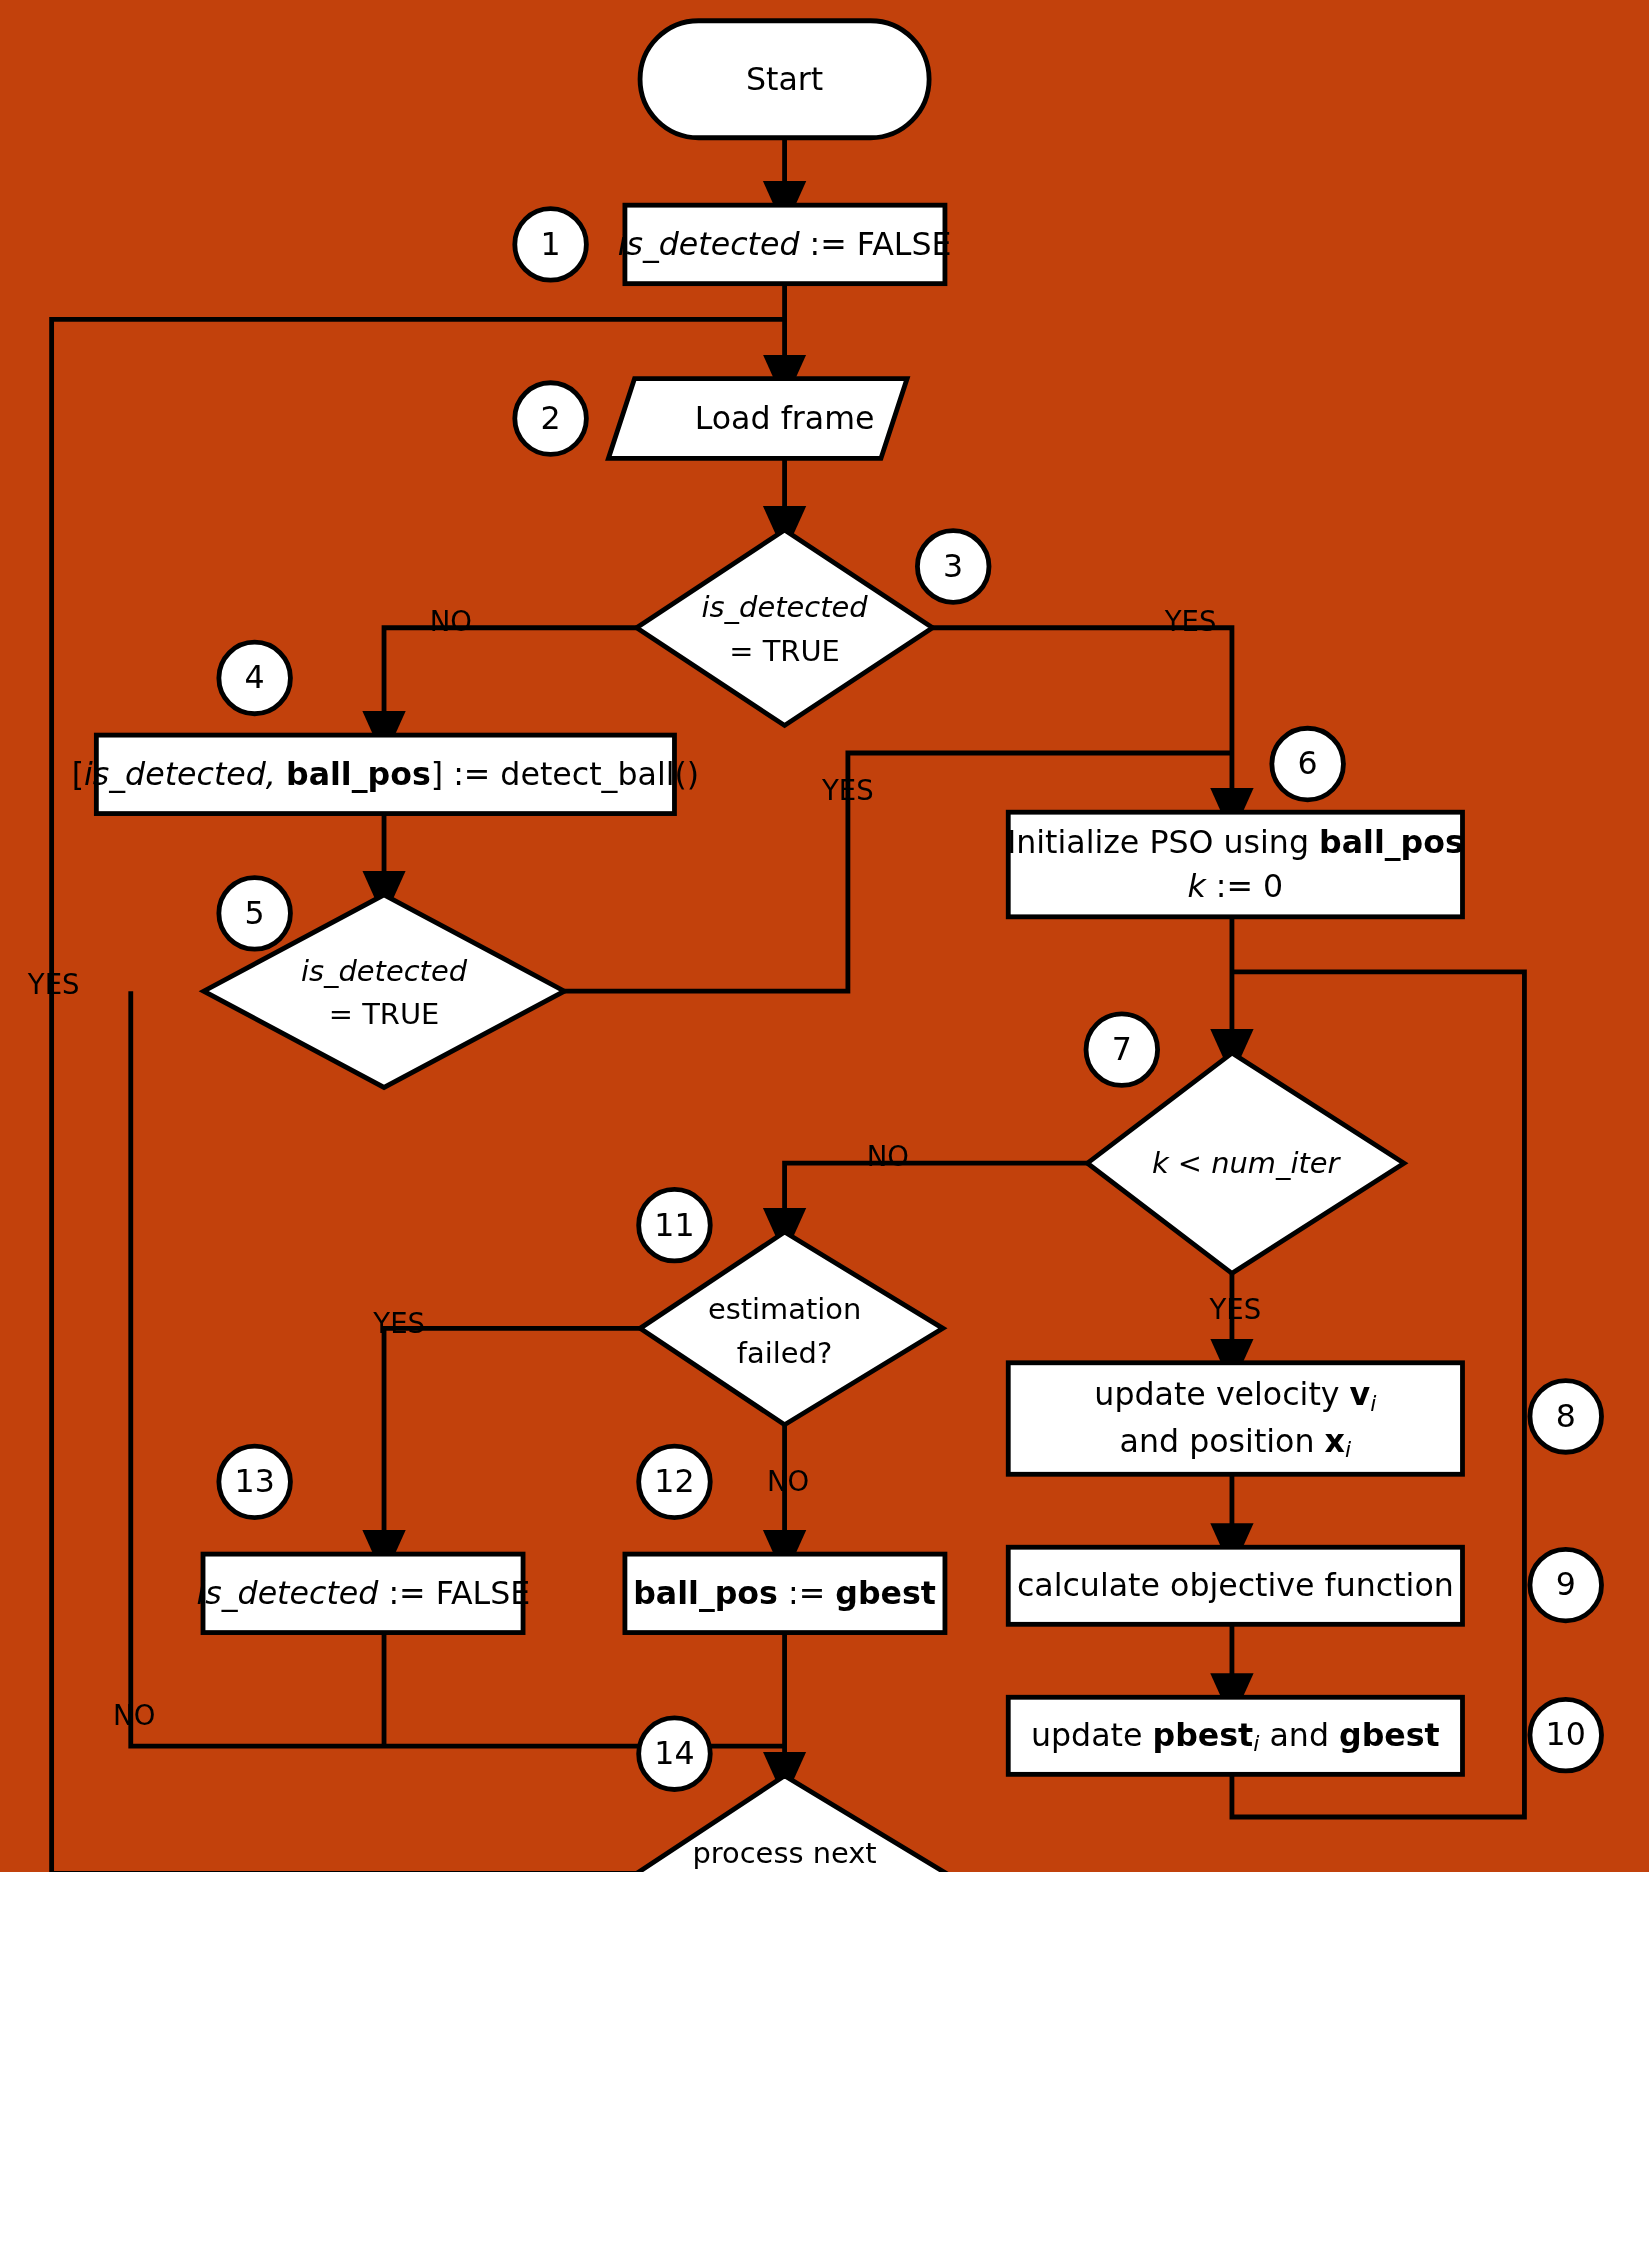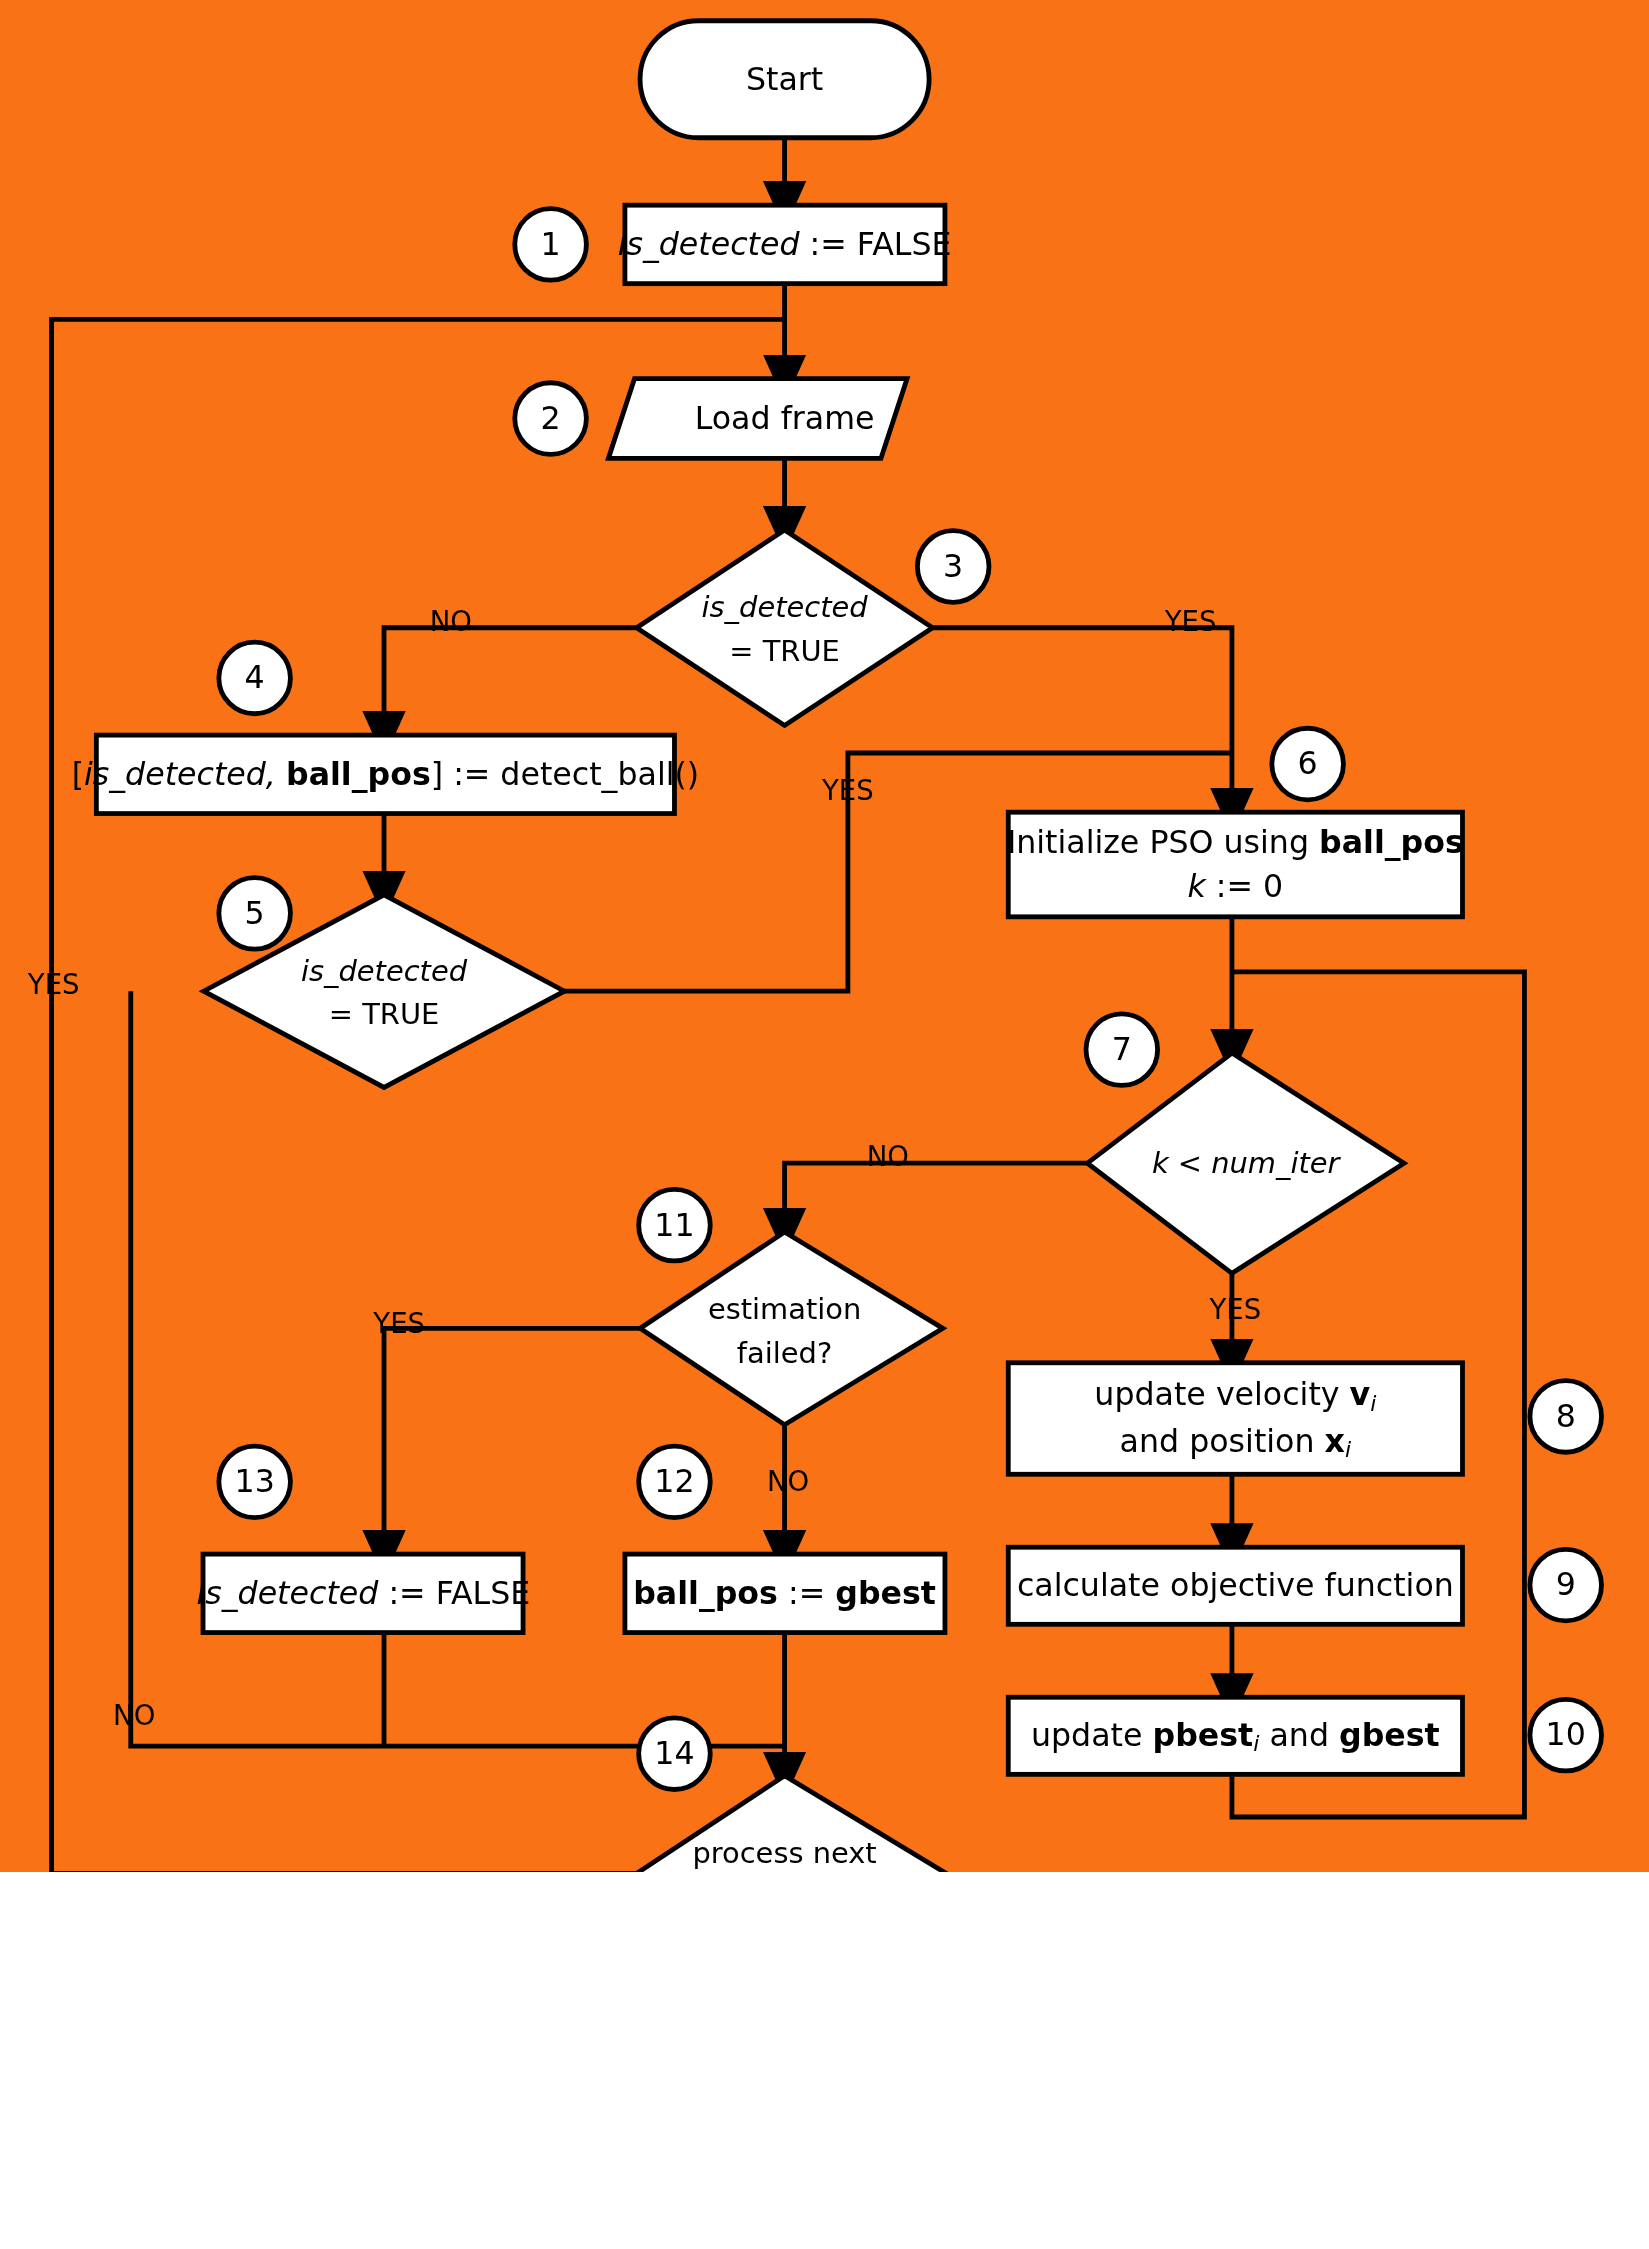--- a/index.html
+++ b/index.html
@@ -1,17 +1,17 @@
 <!DOCTYPE html>
 <html style="font-size:11px"><head>
 <meta charset="utf-8">
 <style>
   html,body{margin:0;padding:0;background:#ffffff;}
   body{font-family:"DejaVu Sans", sans-serif;}
-  #stage{position:relative;width:1649px;height:1872px;background:#f97316;}
+  #stage{position:relative;width:1649px;height:1872px;background:#c2410c;}
   svg{display:block;}
   .nodetext{font-family:"DejaVu Sans", sans-serif;fill:#000;text-anchor:middle;dominant-baseline:middle;}
   .t-term{font-size:46px;}
   .t-body{font-size:46px;}
   .t-dec{font-size:42px;}
   .t-lbl{font-size:40px;}
   .t-num{font-size:46px;}
   .it{font-style:italic;}
   .bd{font-weight:bold;}
   .sub{font-size:32px;font-style:italic;}

